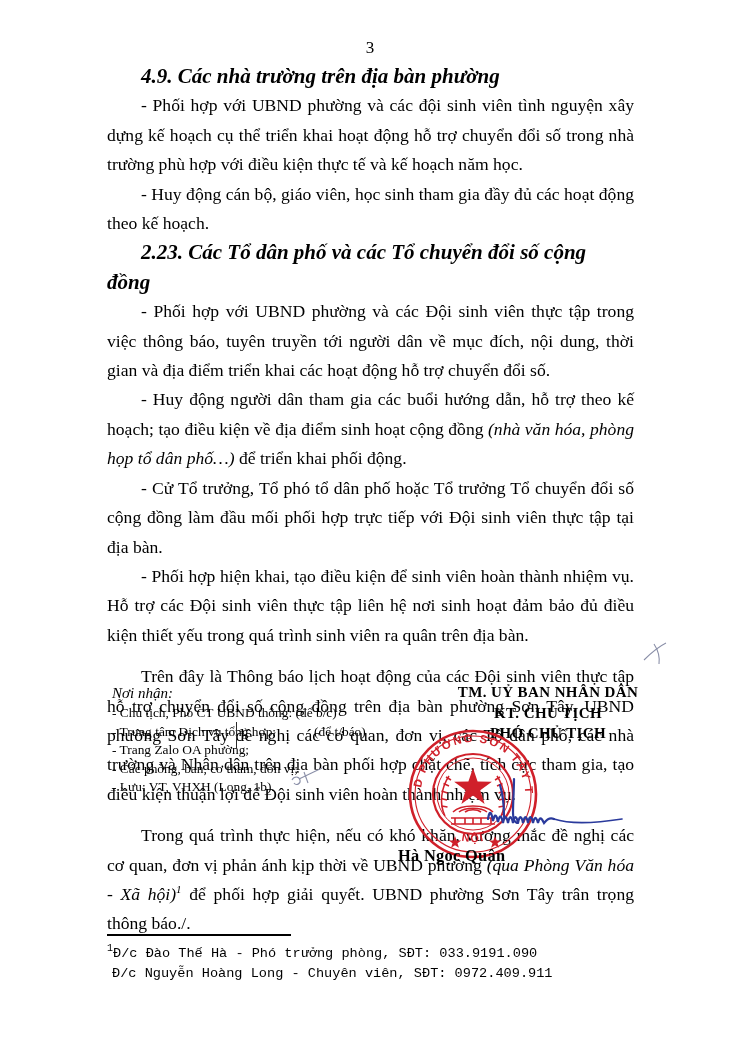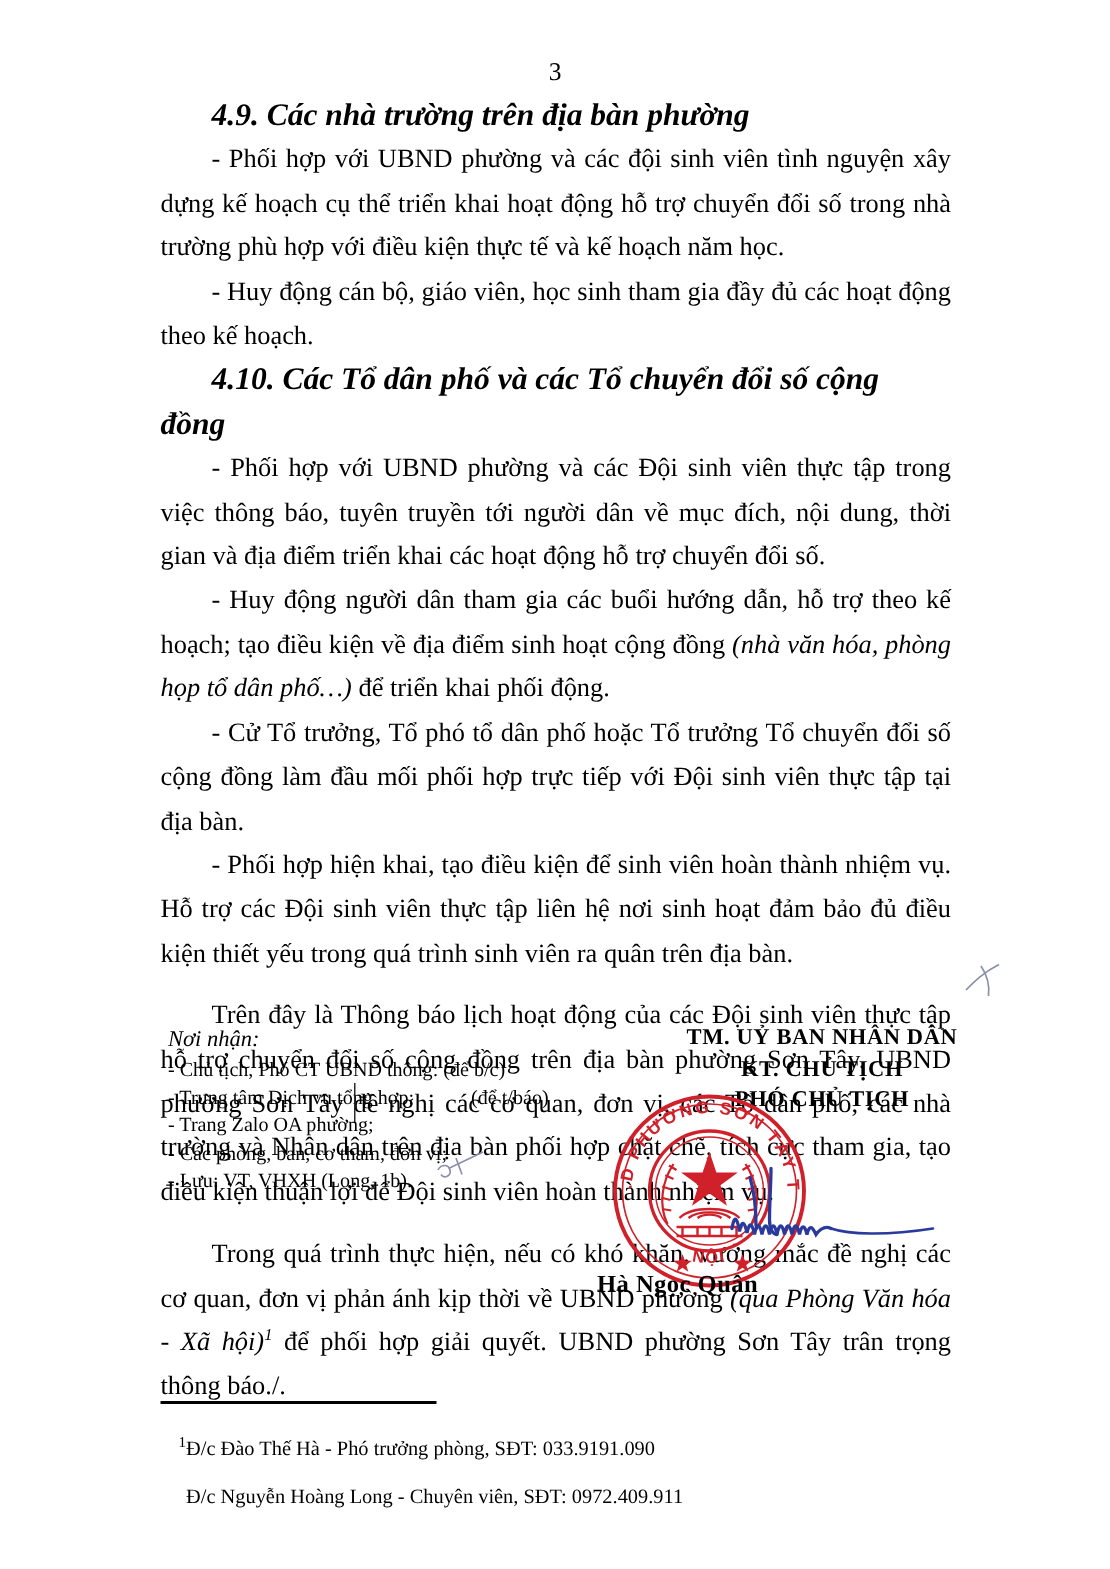--- a/index.html
+++ b/index.html
@@ -153,22 +153,23 @@
   }
   .footnotes {
     position: absolute;
     left: 107px;
     top: 944px;
     width: 520px;
   }
   .footnotes .fn-line {
     font-size: 13.6px;
     line-height: 19.6px;
-    margin: 12px;
+    margin: 0;
     white-space: nowrap;
+    font-family: Liberation Mono, monospace;
   }
   .fn-marker {
     font-size: 10px;
     vertical-align: super;
     line-height: 0;
   }
 </style>
 </head>
 <body>
 
@@ -177,21 +178,21 @@
   <div class="page-number">3</div>
 
   <div class="body-area">
 
     <p class="heading">4.9. Các nhà trường trên địa bàn phường</p>
 
     <p class="para">- Phối hợp với UBND phường và các đội sinh viên tình nguyện xây dựng kế hoạch cụ thể triển khai hoạt động hỗ trợ chuyển đổi số trong nhà trường phù hợp với điều kiện thực tế và kế hoạch năm học.</p>
 
     <p class="para">- Huy động cán bộ, giáo viên, học sinh tham gia đầy đủ các hoạt động theo kế hoạch.</p>
 
-    <p class="heading">4.10. Các Tổ dân phố và các Tổ chuyển đổi số cộng đồng</p>
+    <p class="heading">2.23. Các Tổ dân phố và các Tổ chuyển đổi số cộng đồng</p>
 
     <p class="para">- Phối hợp với UBND phường và các Đội sinh viên thực tập trong việc thông báo, tuyên truyền tới người dân về mục đích, nội dung, thời gian và địa điểm triển khai các hoạt động hỗ trợ chuyển đổi số.</p>
 
     <p class="para"><span>- Huy động người dân tham gia các buổi hướng dẫn, hỗ trợ theo kế hoạch; tạo điều kiện về địa điểm sinh hoạt cộng đồng </span><span class="ital">(nhà văn hóa, phòng họp tổ dân phố…)</span><span> để triển khai phối động.</span></p>
 
     <p class="para">- Cử Tổ trưởng, Tổ phó tổ dân phố hoặc Tổ trưởng Tổ chuyển đổi số cộng đồng làm đầu mối phối hợp trực tiếp với Đội sinh viên thực tập tại địa bàn.</p>
 
     <p class="para">- Phối hợp hiện khai, tạo điều kiện để sinh viên hoàn thành nhiệm vụ. Hỗ trợ các Đội sinh viên thực tập liên hệ nơi sinh hoạt đảm bảo đủ điều kiện thiết yếu trong quá trình sinh viên ra quân trên địa bàn.</p>
 
     <p class="para" style="margin-top:12px;">Trên đây là Thông báo lịch hoạt động của các Đội sinh viên thực tập hỗ trợ chuyển đổi số cộng đồng trên địa bàn phường Sơn Tây. UBND phường Sơn Tây đề nghị các cơ quan, đơn vị, các Tổ dân phố, các nhà trường và Nhân dân trên địa bàn phối hợp chặt chẽ, tích cực tham gia, tạo điều kiện thuận lợi để Đội sinh viên hoàn thành nhiệm vụ.</p>

